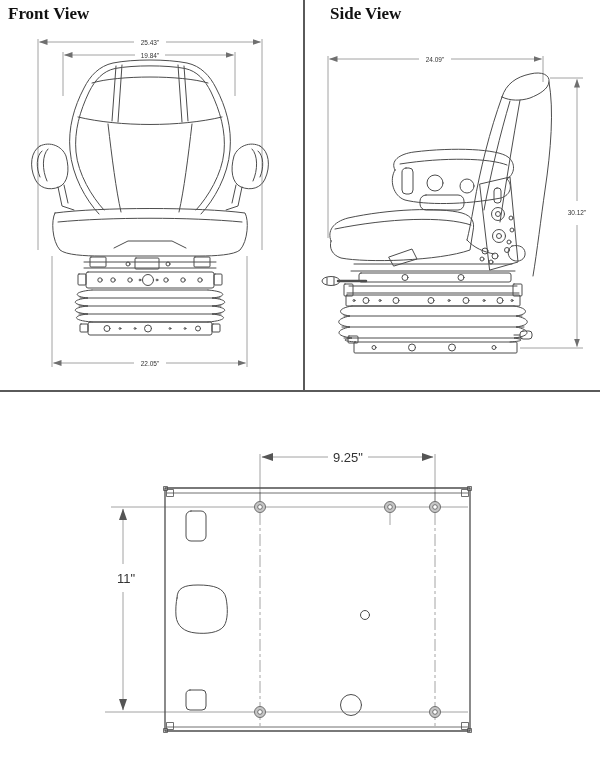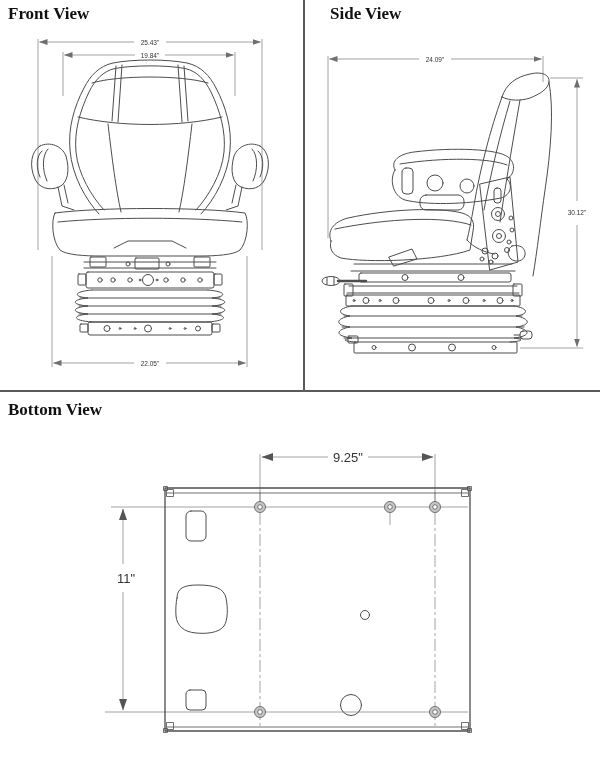--- a/index.html
+++ b/index.html
@@ -20,21 +20,20 @@
   .hole-outer{fill:#c6c6c6;stroke:#6f6f6f;stroke-width:1;}
   .hole-inner{fill:#ffffff;stroke:#555;stroke-width:0.8;}
 </style>
 </head>
 <body>
 
 <div class="stage">
 
   <div class="view-title" style="left:8px;top:4px">Front View</div>
   <div class="view-title" style="left:330px;top:4px">Side View</div>
-  <div class="view-title" style="left:8px;top:400px">Bottom View</div>
 
   <div class="divider-v" style="left:303px;top:0;height:391px"></div>
   <div class="divider-h" style="left:0;top:390px;width:600px"></div>
 
   <svg class="view-svg" style="left:0;top:0" width="304" height="392" viewBox="0 0 304 392">
     <defs>
       <marker id="m1" markerUnits="userSpaceOnUse" markerWidth="9" markerHeight="6" refX="8" refY="3" orient="auto">
         <path d="M0 0 L8.5 3 L0 6 Z" fill="#6f6f6f"></path>
       </marker>
     </defs>

